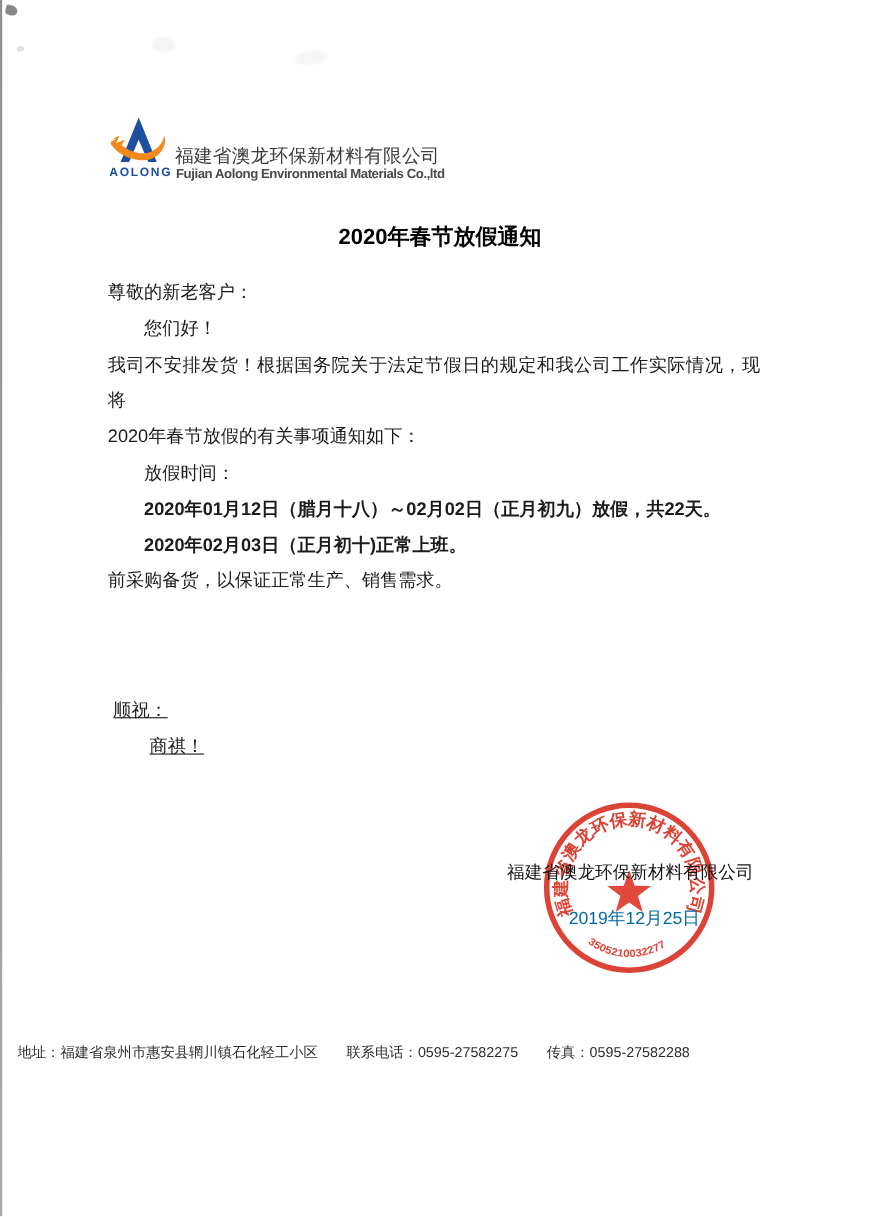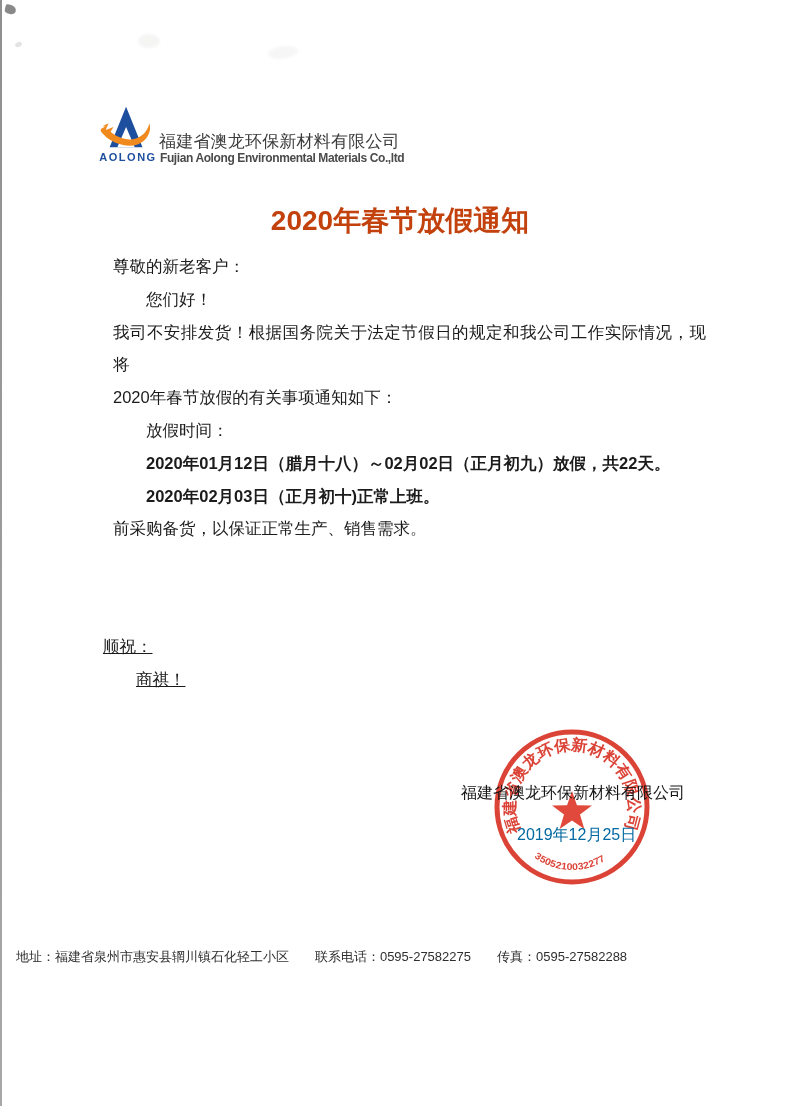--- a/index.html
+++ b/index.html
@@ -39,25 +39,25 @@
     white-space:nowrap;
   }
   .company-en {
     position:absolute; left:160px; top:151px;
     font-size:12px; letter-spacing:-0.4px; color:#4a4a4a; font-weight:600;
     white-space:nowrap;
   }
 
   .notice-title {
     position:absolute; left:0; top:202px; width:800px;
-    text-align:center; font-size:28px; font-weight:bold; color:#c2410c;
+    text-align:center; font-size:20px; font-weight:bold; color:#000000;
   }
 
   .body-text {
-    position:absolute; left:113px; top:250px; width:593px;
+    position:absolute; left:98px; top:250px; width:593px;
     font-size:16.5px; line-height:32.8px; color:#1b1b1b;
   }
   .body-text .line { white-space:nowrap; }
   .body-text .indent { padding-left:33px; }
   .body-text .b { font-weight:bold; }
   .body-text .j { white-space:normal; text-align:justify; text-align-last:justify; }
 
   .closing {
     position:absolute; left:103px; top:630px; width:593px;
     font-size:16.5px; line-height:32.8px; color:#1b1b1b;text-decoration:underline;

